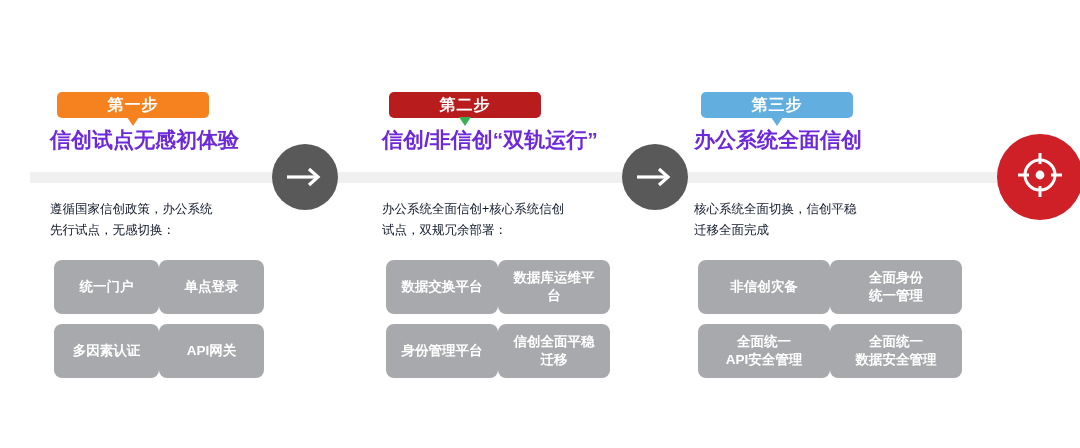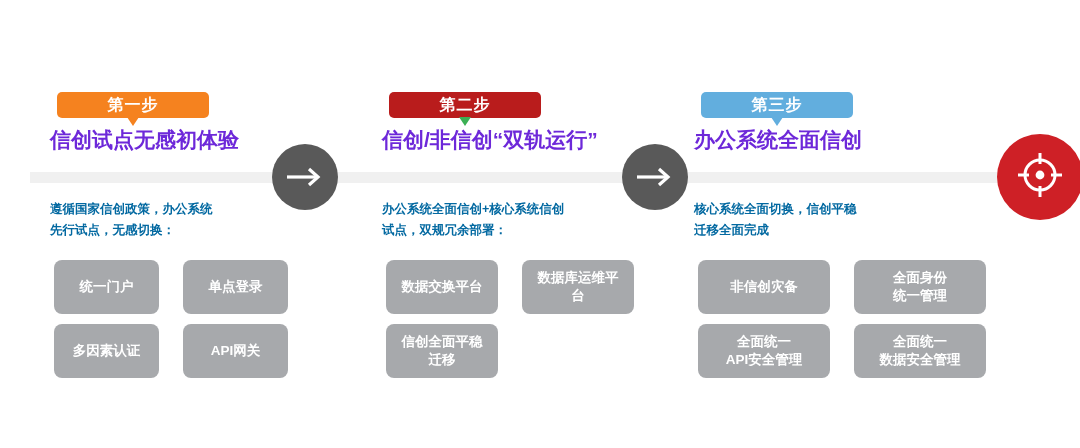--- a/index.html
+++ b/index.html
@@ -121,34 +121,34 @@
     white-space: nowrap;
     line-height: 1.15;
   }
 
   
   .step-desc {
     position: absolute;
     top: 199px;
     left: 0;
     font-size: 12.5px;
-    font-weight: bold;
-    color: #0369a1;
+    font-weight: normal;
+    color: #0f172a;
     line-height: 1.65;
     white-space: pre-line;
   }
 
   
   .chips {
     position: absolute;
     top: 260px;
     left: 4px;
     display: grid;
     grid-template-columns: auto auto;
-    gap: 10px 24px;
+    gap: 10px 0;
   }
   .chip {
     background: #a7a9ac;
     border-radius: 8px;
     color: #ffffff;
     font-size: 13.5px;
     font-weight: bold;
     display: flex;
     align-items: center;
     justify-content: center;
@@ -223,20 +223,21 @@
       <div class="badge green">
         <span>第二步</span>
       </div>
     </div>
     <div class="step-title">信创/非信创“双轨运行”</div>
     <div class="step-desc">办公系统全面信创+核心系统信创
 试点，双规冗余部署：</div>
     <div class="chips">
       <div class="chip">数据交换平台</div>
       <div class="chip">数据库运维平台</div>
+      <div class="chip">身份管理平台</div>
       <div class="chip">信创全面平稳迁移</div>
     </div>
   </div>
 
   <div class="step s3">
     <div class="badge-wrap">
       <div class="badge blue">
         <span>第三步</span>
       </div>
     </div>

